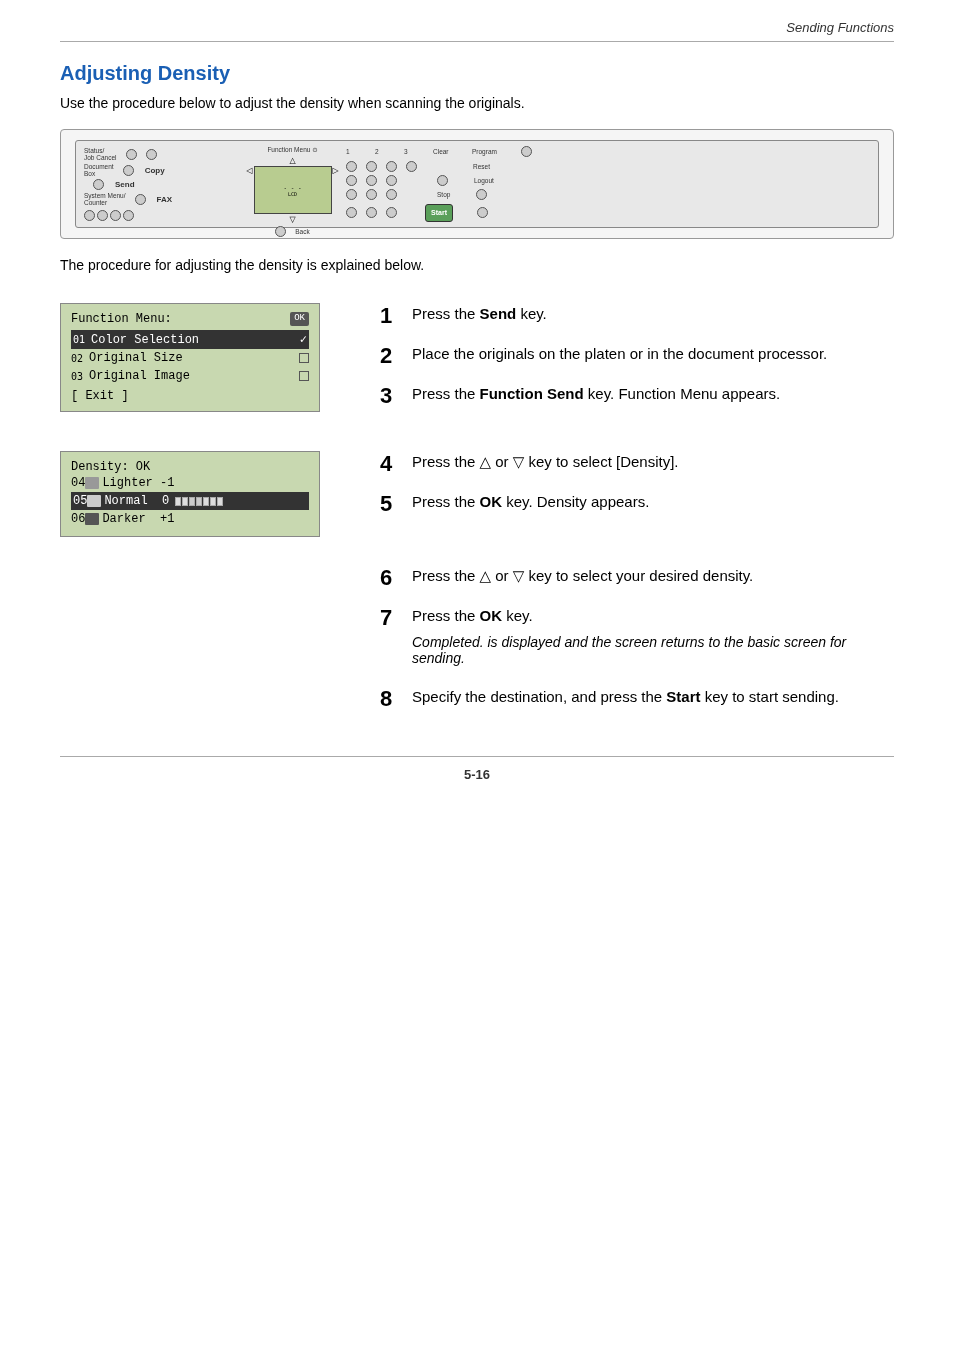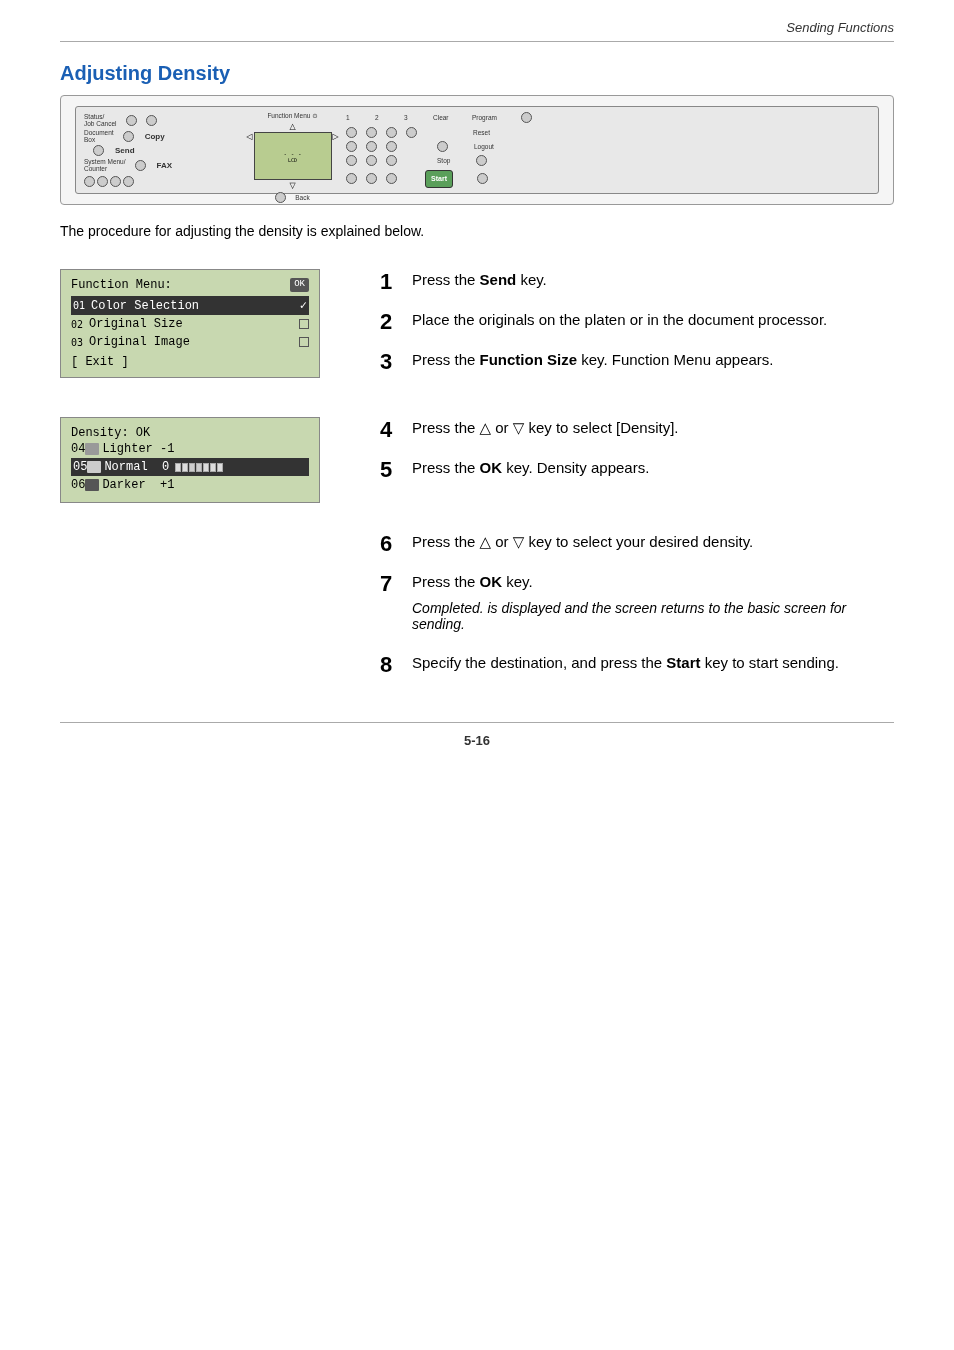--- a/index.html
+++ b/index.html
@@ -223,20 +223,21 @@
 
   
   <div class="top-header">
     <span>Sending Functions</span>
   </div>
 
   
   <h1 class="page-title">Adjusting Density</h1>
 
   
+  <p class="intro-text">Use the procedure below to adjust the density when scanning the originals.</p>
 
   
 
   
   <div class="machine-panel">
     <div class="panel-sim">
 
       <div class="ps-section ps-left">
 
         <div class="ps-row">
@@ -380,21 +381,21 @@
           <span class="step-text">Press the <strong>Send</strong> key.</span>
         </div>
 
         <div class="step-row">
           <span class="step-number">2</span>
           <span class="step-text">Place the originals on the platen or in the document processor.</span>
         </div>
 
         <div class="step-row">
           <span class="step-number">3</span>
-          <span class="step-text">Press the <strong>Function Size</strong> key. Function Menu appears.</span>
+          <span class="step-text">Press the <strong>Function Send</strong> key. Function Menu appears.</span>
         </div>
       </div>
     </div>
   </div>
 
   
   <div class="two-column">
     <div class="col-left">
       <div class="density-screen">
         <div class="screen-title">

